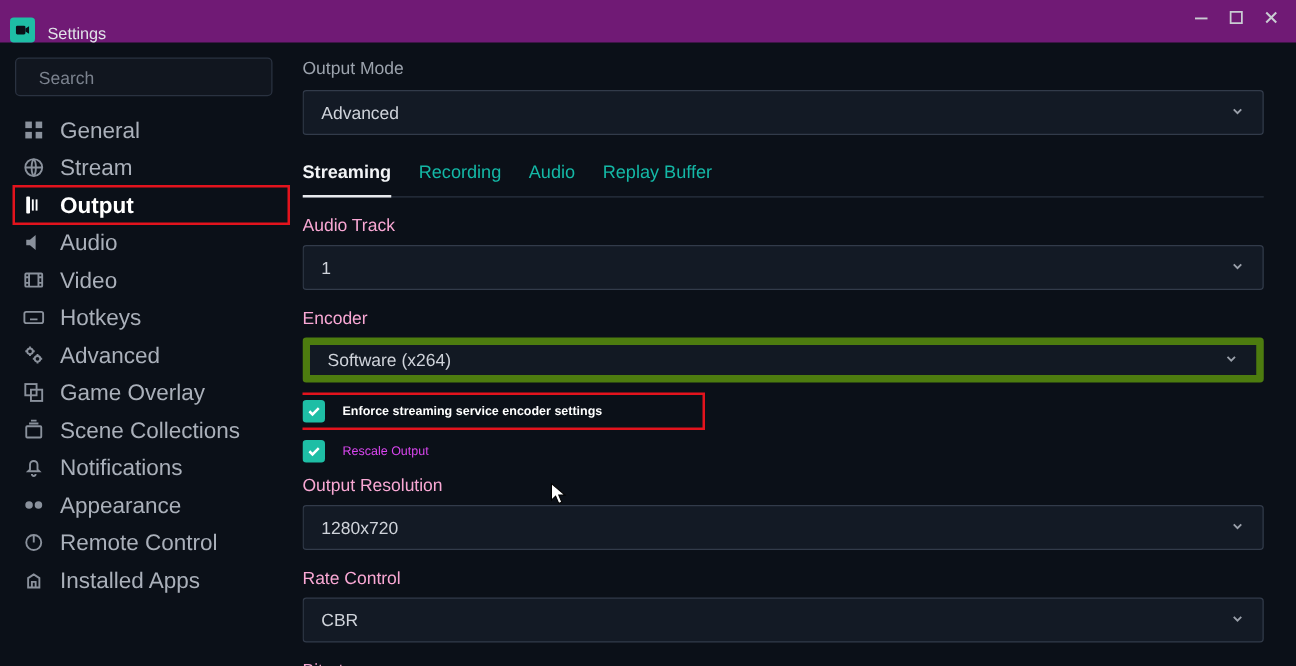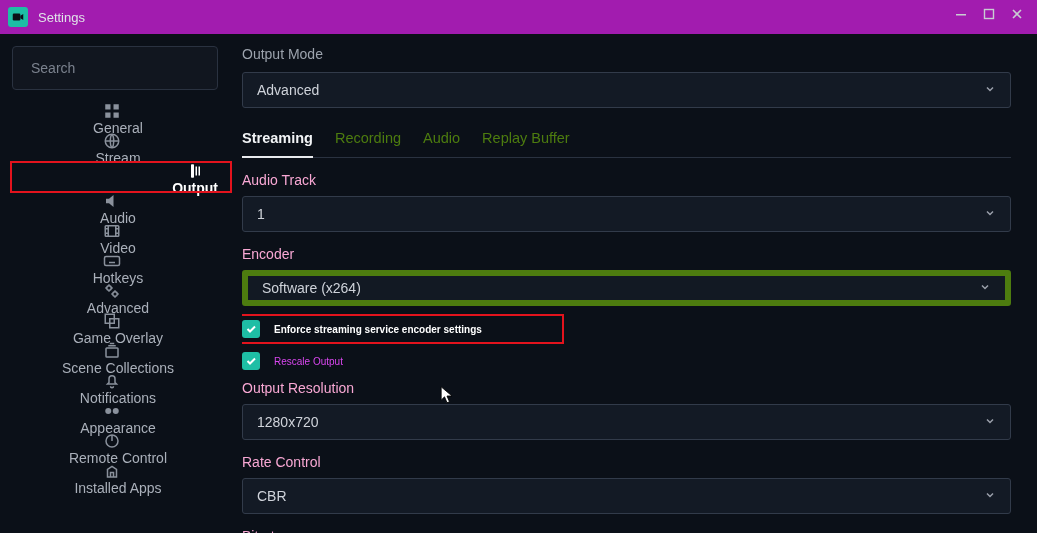--- a/index.html
+++ b/index.html
@@ -7,23 +7,23 @@
     background: #0b1018;
     color: #d0d4da;
     font-family: "Segoe UI", Arial, sans-serif;
     font-size: 14px;
     width: 1037px;
     height: 533px;
     overflow: hidden;
   }
   .titlebar {
     height: 34px;
-    background: #a21caf;
+    background: #701a75;
     display: flex;
-    align-items: center;
+    align-items: flex-end;
     padding: 0 8px;
     position: relative;
   }
   .titlebar .logo {
     width: 20px; height: 20px;
     background: #1ebea5;
     border-radius: 3px;
     margin-right: 10px;
     display: flex; align-items: center; justify-content: center;
   }
@@ -45,21 +45,21 @@
     height: calc(533px - 34px);
     padding: 12px 12px 0 12px;
     gap: 24px;
   }
 
   .sidebar {
     width: 206px;
     flex-shrink: 0;
   }
   .search {
-    height: 44px;
+    height: 31px;
     background: #11161f;
     border: 1px solid #2a3240;
     border-radius: 4px;
     display: flex;
     align-items: center;
     padding: 0 10px;
     margin-bottom: 12px;
   }
   .search .icon { width: 16px; height:16px; color: #7b828e; margin-right: 8px; }
   .search input {
@@ -67,34 +67,32 @@
     color: #d0d4da; font-size: 14px; flex: 1;
   }
   .search input::placeholder { color: #7b828e; }
 
   .nav { display: flex; flex-direction: column; }
   .nav-item {
     display: flex; align-items: center;
     height: 30px;
     padding-left: 6px;
     color: #aab0ba;
-    font-size: 14px;
+    font-size: 18px;
     cursor: pointer;
     position: relative;
-    flex-direction: column;
   }
   .nav-item .nav-icon {
     width: 18px; height: 18px; margin-right: 12px;
     color: #8a919c;
     display: flex; align-items: center; justify-content: center;
   }
   .nav-item.active {
     color: #ffffff;
     font-weight: 600;
-    align-items: flex-end;
   }
   .nav-item.active .nav-icon { color: #ffffff; }
   .nav-item .highlight-box {
     position: absolute;
     left: -2px; right: -14px; top: -1px; bottom: -1px;
     border: 2px solid #e3131d;
     pointer-events: none;
   }
 
   .content {
@@ -133,21 +131,21 @@
 
   .tabs {
     display: flex;
     gap: 22px;
     margin-top: 22px;
     border-bottom: 1px solid #2a3240;
     text-align: center;
   }
   .tab {
     padding-bottom: 10px;
-    color: #4d7c0f;
+    color: #14b8a6;
     font-size: 14.5px;
     cursor: pointer;
   }
   .tab.active {
     color: #f2f4f6;
     font-weight: 600;
     border-bottom: 2px solid #e8eaed;
     margin-bottom: -1px;
   }
 

